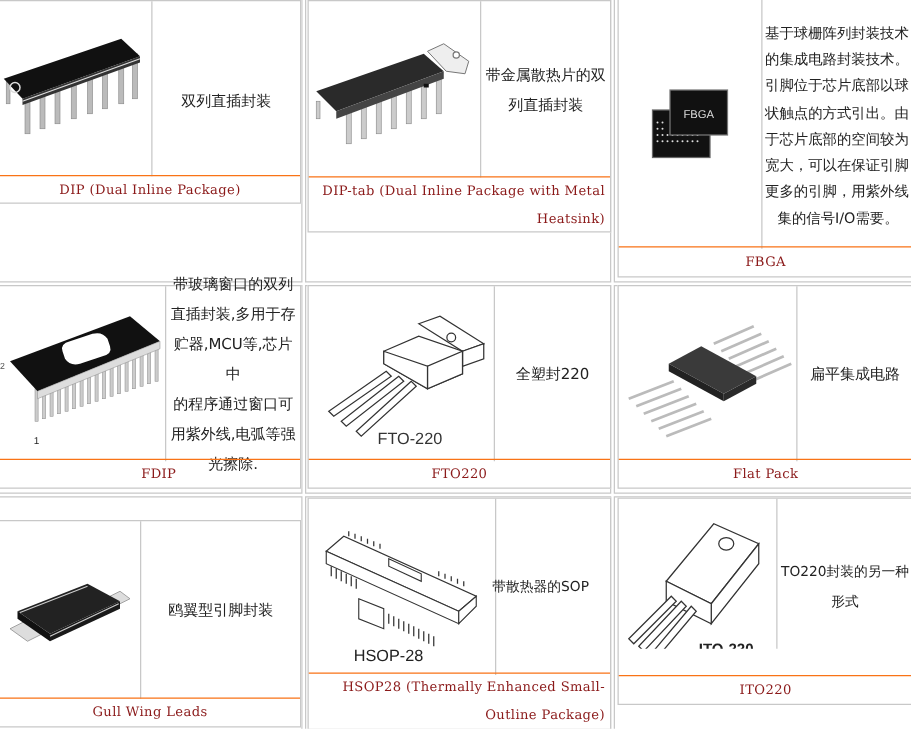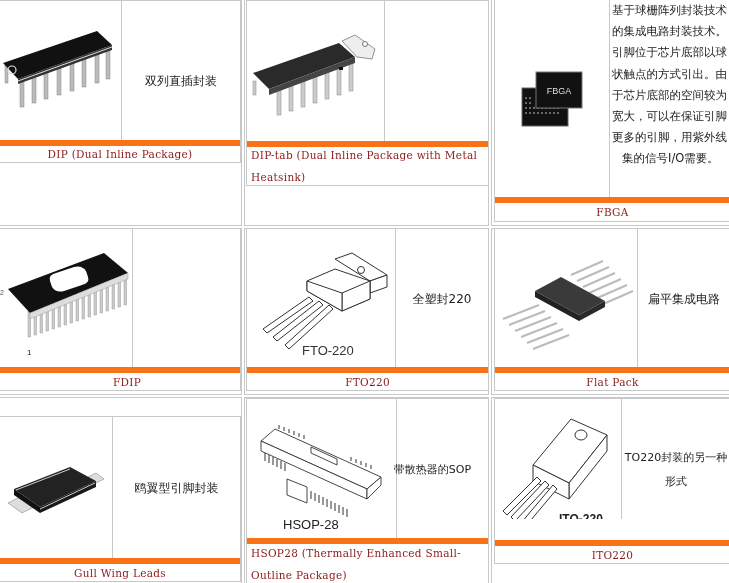--- a/index.html
+++ b/index.html
@@ -1,21 +1,21 @@
 <!DOCTYPE html>
 <html><head>
 <meta charset="utf-8">
 <style>
   html, body { margin:0; padding:0; background:#fff; }
   body { width:729px; height:583px; overflow:hidden; position:relative; font-family:"DejaVu Sans", sans-serif; }
   .outer { position:absolute; border:1px solid #c8c8c8; box-sizing:border-box; }
   .inner { position:absolute; border:1px solid #c8c8c8; box-sizing:border-box; background:#fff; }
   .imgcell { position:absolute; left:0; top:0; border-right:1px solid #c8c8c8; box-sizing:border-box; overflow:hidden; }
-  .txtcell { position:absolute; top:0; right:0; display:flex; align-items:center; justify-content:center; text-align:center; box-sizing:border-box; font-size:12px; line-height:24px; color:#222; padding:0 2px; }
-  .cap { position:absolute; left:0; right:0; bottom:0; border-top:6px solid #f97316; display:flex; align-items:center; justify-content:center; text-align:left; font-family:"DejaVu Serif", serif; font-size:10.5px; line-height:22px; color:#8b1a1a; box-sizing:border-box; padding:0 4px; letter-spacing:0.3px; }
+  .txtcell { position:absolute; top:0; right:0; display:flex; align-items:center; justify-content:center; text-align:center; box-sizing:border-box; font-size:12px; line-height:24px; color:#222; padding:16px 2px; }
+  .cap { position:absolute; left:0; right:0; bottom:0; border-top:1px solid #f97316; display:flex; align-items:center; justify-content:center; text-align:right; font-family:"DejaVu Serif", serif; font-size:10.5px; line-height:22px; color:#8b1a1a; box-sizing:border-box; padding:0 4px; letter-spacing:0.3px; }
   .txtleft { justify-content:flex-start; text-align:left; align-items:flex-start; line-height:21.2px; font-size:11.5px; padding-left:2px;}
   svg { display:block; }
 </style>
 </head>
 <body>
 
 <div class="outer" style="left:-1px;top:-1px;width:243px;height:227px;"></div>
 <div class="outer" style="left:244px;top:-1px;width:245px;height:227px;"></div>
 <div class="outer" style="left:491px;top:-1px;width:240px;height:227px;"></div>
 <div class="outer" style="left:-1px;top:228px;width:243px;height:167px;"></div>
@@ -62,20 +62,21 @@
           <rect x="66" y="74" width="4" height="28"></rect>
           <rect x="78" y="70" width="4" height="28"></rect>
           <rect x="90" y="66" width="4" height="28"></rect>
           <rect x="102" y="62" width="4" height="28"></rect>
       </g>
       <polygon points="6,72 92,42 108,56 22,88" fill="#2a2a2a"></polygon>
       <polygon points="22,88 108,56 108,62 22,94" fill="#444"></polygon>
       <rect x="92" y="66" width="4" height="3" fill="#111"></rect>
     </svg>
   </div>
+  <div class="txtcell" style="left:138px;width:103px;height:141px;">带金属散热片的双列直插封装</div>
   <div class="cap" style="height:44px;">DIP-tab (Dual Inline Package with Metal Heatsink)</div>
 </div>
 
 <div class="inner" style="left:494px;top:-1px;width:237px;height:223px;">
   <div class="imgcell" style="width:115px;height:199px;">
     <svg width="114" height="199" viewBox="0 0 114 199">
       <rect x="27" y="88" width="46" height="38" fill="#111" stroke="#666"></rect>
       <g fill="#ddd">
         <circle cx="31" cy="98" r="0.8"></circle>
           <circle cx="35" cy="98" r="0.8"></circle>
@@ -140,20 +141,30 @@
           <rect x="112" y="54" width="2.5" height="26"></rect>
           <rect x="118" y="52" width="2.5" height="26"></rect>
           <rect x="124" y="50" width="2.5" height="26"></rect>
       </g>
       <polygon points="8,60 104,24 128,44 30,84" fill="#111"></polygon>
       <polygon points="30,84 128,44 128,50 30,90" fill="#ddd" stroke="#888" stroke-width="0.4"></polygon>
       <path d="M50,52 Q48,46 56,44 L74,38 Q82,36 86,42 L88,48 Q90,54 82,56 L64,62 Q56,64 52,58 Z" fill="#fff"></path>
       <text x="27" y="126" font-size="8" font-family="Liberation Sans, sans-serif" fill="#222">1</text>
       <text x="0" y="66" font-size="7" font-family="Liberation Sans, sans-serif" fill="#555">2</text>
     </svg>
+  </div>
+  <div class="txtcell" style="left:133px;width:107px;height:140px;">
+    <div>
+      <div>带玻璃窗口的双列</div>
+      <div>直插封装,多用于存</div>
+      <div>贮器,MCU等,芯片中</div>
+      <div>的程序通过窗口可</div>
+      <div>用紫外线,电弧等强</div>
+      <div>光擦除.</div>
+    </div>
   </div>
   <div class="cap" style="height:23px;padding-left:18px;">FDIP</div>
 </div>
 
 <div class="inner" style="left:246px;top:228px;width:243px;height:163px;">
   <div class="imgcell" style="width:149px;height:140px;">
     <svg width="148" height="140" viewBox="0 0 148 140">
       <g fill="#fff" stroke="#333" stroke-width="1">
         <polygon points="88,30 105,24 140,46 123,52"></polygon>
         <polygon points="123,52 140,46 140,58 123,64"></polygon>

